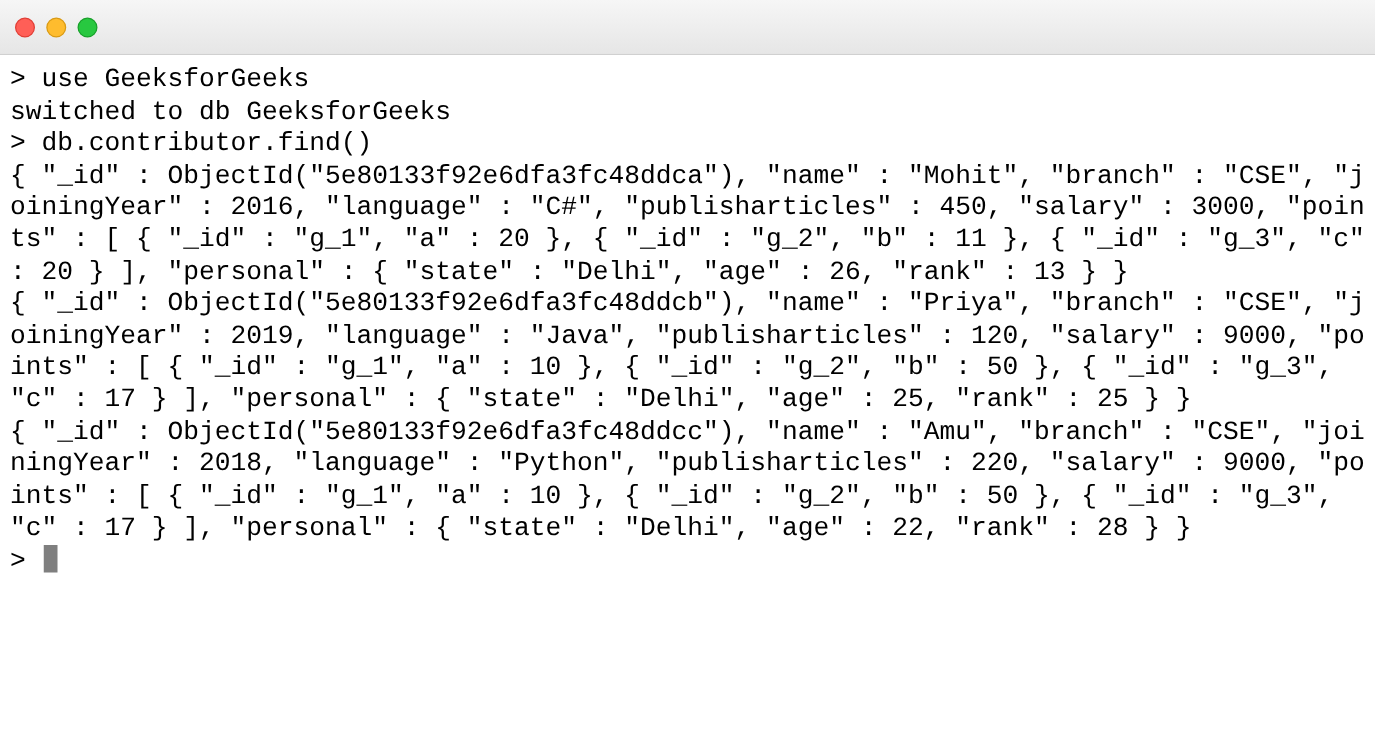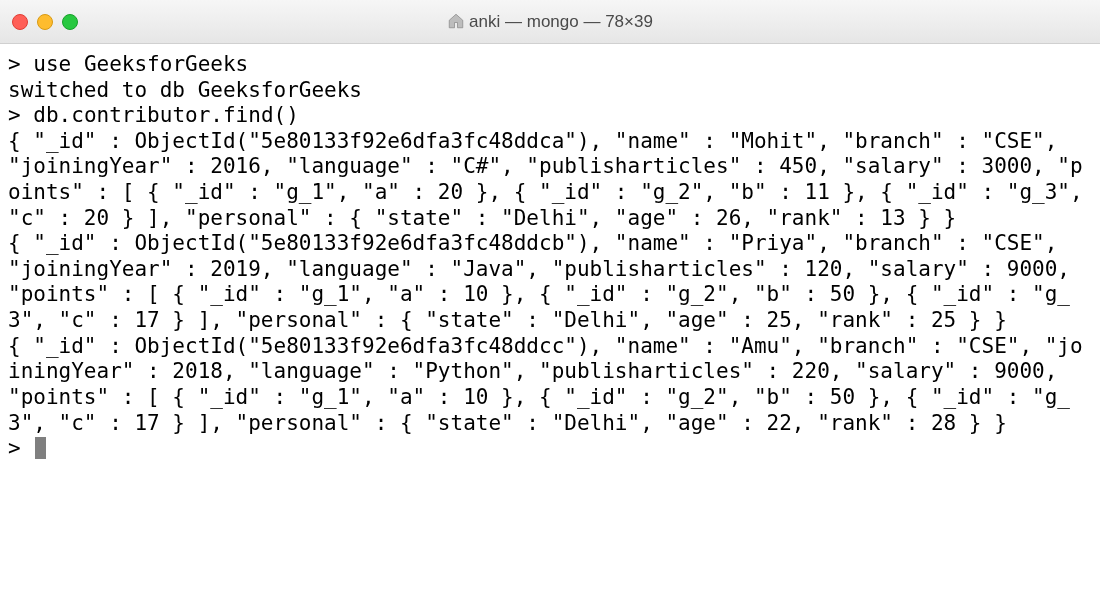--- a/index.html
+++ b/index.html
@@ -4,36 +4,31 @@
 <style>
   html,body{margin:0;padding:0;width:1100px;height:594px;background:#fff;font-family:Menlo,Consolas,monospace;font-size:20px;color:#000;}
   .titlebar{height:44px;background:linear-gradient(#f6f6f6,#e6e6e6);border-bottom:1px solid #d0d0d0;display:flex;align-items:center;padding:0 12px;position:relative;box-sizing:border-box;}
   .traffic{display:flex;gap:9px;}
   .dot{width:14px;height:14px;border-radius:50%;}
   .dot.red{background:#ff5f57;border:1px solid #e03e35;}
   .dot.yellow{background:#febc2e;border:1px solid #d99a13;}
   .dot.green{background:#28c840;border:1px solid #18a12a;}
   .titlecenter{position:absolute;left:0;right:0;text-align:center;pointer-events:none;color:#4a4a4a;font-family:-apple-system,Helvetica,Arial,sans-serif;font-size:17px;}
   .home-icon{display:inline-block;width:18px;height:18px;vertical-align:-3px;margin-right:4px;}
-  .term{padding:8px 8px 0 8px;white-space:pre-wrap;word-break:break-all;font-size:21px;line-height:1.22;}
+  .term{padding:8px 8px 0 8px;white-space:pre-wrap;word-break:break-all;font-size:21px;line-height:1.22;font-family:Liberation Mono, monospace;}
   .cursor{display:inline-block;width:11px;height:22px;background:#7f7f7f;vertical-align:-4px;margin-left:2px;}
 </style>
 </head>
 <body>
 
 <div class="titlebar">
   <div class="traffic">
     <div class="dot red"></div>
     <div class="dot yellow"></div>
     <div class="dot green"></div>
-  </div>
-  <div class="titlecenter">
-    <svg class="home-icon" viewBox="0 0 24 24">
-      <path d="M3 11 L12 3 L21 11 L21 21 L14 21 L14 14 L10 14 L10 21 L3 21 Z" fill="#bdbdbd" stroke="#8a8a8a" stroke-width="1"></path>
-    </svg><span>anki — mongo — 78×39</span>
   </div>
 </div>
 
 <div class="term"><span><span>&gt;</span> <span>use GeeksforGeeks</span></span>
 <span>switched to db GeeksforGeeks</span>
 <span><span>&gt;</span> <span>db.contributor.find()</span></span>
 <span>{ "_id" : ObjectId("5e80133f92e6dfa3fc48ddca"), "name" : "Mohit", "branch" : "CSE", "joiningYear" : 2016, "language" : "C#", "publisharticles" : 450, "salary" : 3000, "points" : [ { "_id" : "g_1", "a" : 20 }, { "_id" : "g_2", "b" : 11 }, { "_id" : "g_3", "c" : 20 } ], "personal" : { "state" : "Delhi", "age" : 26, "rank" : 13 } }</span>
 <span>{ "_id" : ObjectId("5e80133f92e6dfa3fc48ddcb"), "name" : "Priya", "branch" : "CSE", "joiningYear" : 2019, "language" : "Java", "publisharticles" : 120, "salary" : 9000, "points" : [ { "_id" : "g_1", "a" : 10 }, { "_id" : "g_2", "b" : 50 }, { "_id" : "g_3", "c" : 17 } ], "personal" : { "state" : "Delhi", "age" : 25, "rank" : 25 } }</span>
 <span>{ "_id" : ObjectId("5e80133f92e6dfa3fc48ddcc"), "name" : "Amu", "branch" : "CSE", "joiningYear" : 2018, "language" : "Python", "publisharticles" : 220, "salary" : 9000, "points" : [ { "_id" : "g_1", "a" : 10 }, { "_id" : "g_2", "b" : 50 }, { "_id" : "g_3", "c" : 17 } ], "personal" : { "state" : "Delhi", "age" : 22, "rank" : 28 } }</span>
 <span><span>&gt;</span> <span class="cursor"></span></span></div>

